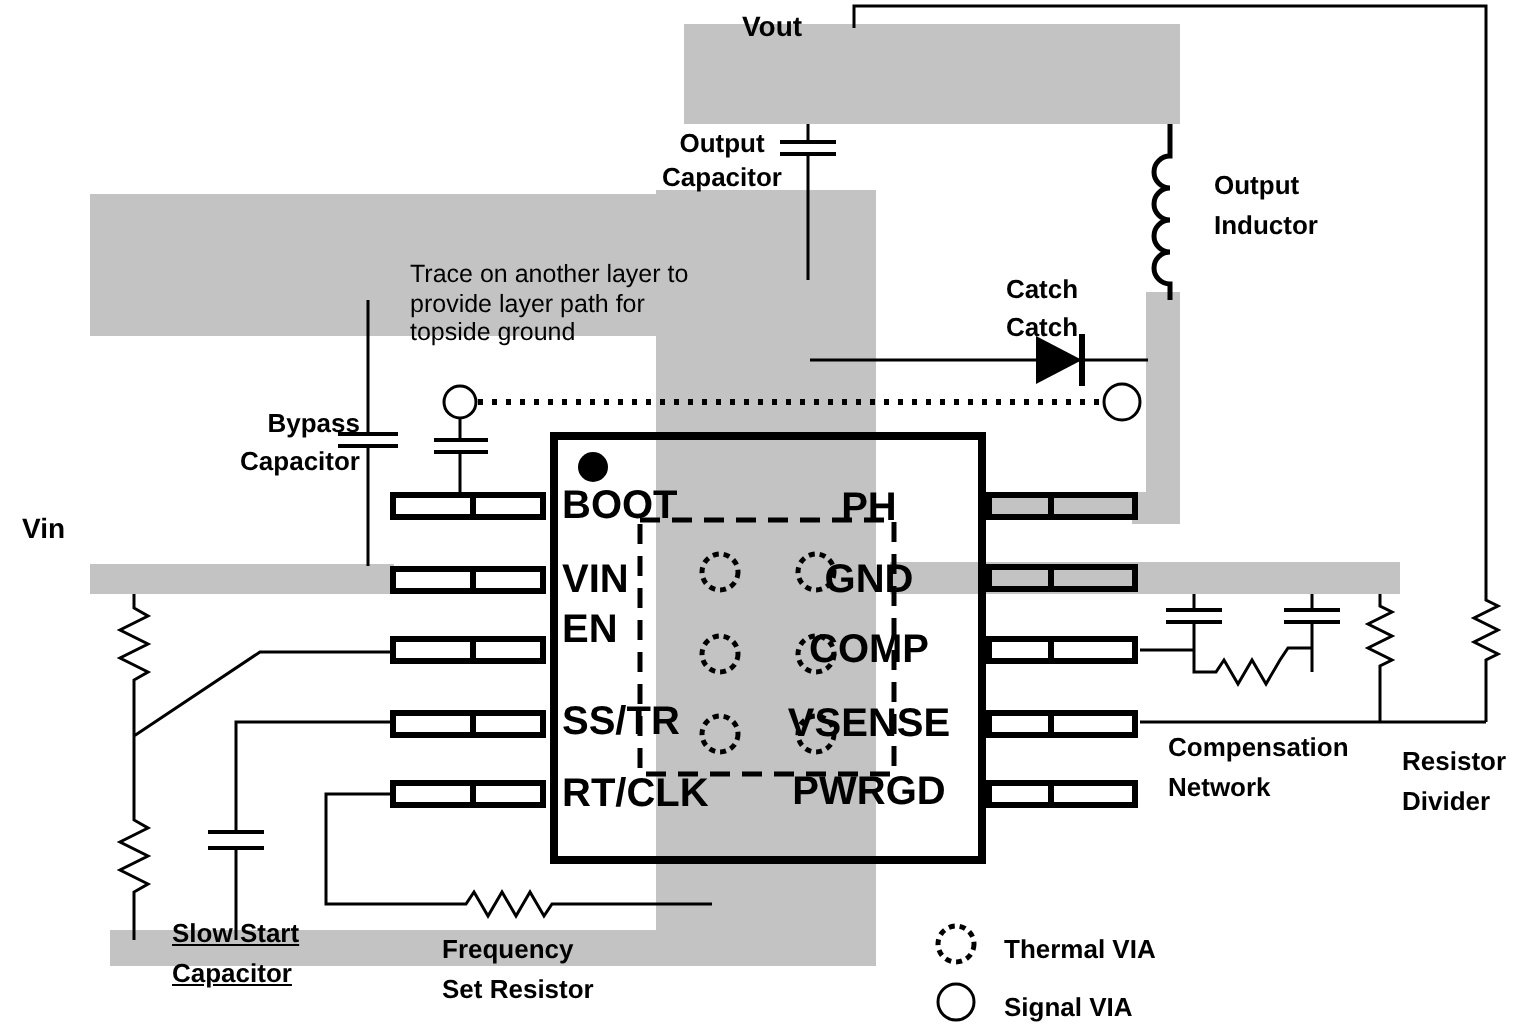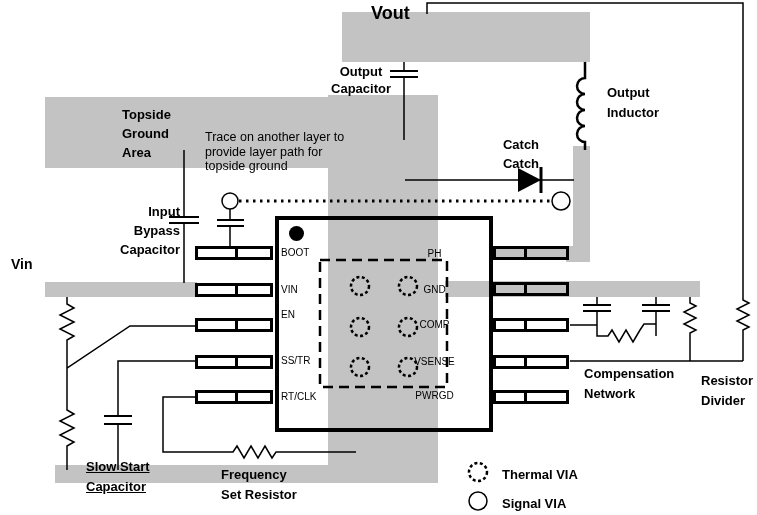--- a/index.html
+++ b/index.html
@@ -7,21 +7,21 @@
          font-family:"Liberation Sans",sans-serif;color:#000;}
   .pour{position:absolute;}
   svg.overlay{position:absolute;left:0;top:0;width:757px;height:515px;}
   .ic{position:absolute;left:275px;top:216px;width:218px;height:216px;
       border:4px solid #000;box-sizing:border-box;background:transparent;}
   .pin1dot{position:absolute;left:289px;top:226px;width:15px;height:15px;border-radius:50%;background:#000;}
   .pad{position:absolute;height:14px;border:3px solid #000;box-sizing:border-box;background:#fff;}
   .pad.gray{background:#c3c3c3;}
   .lbl{position:absolute;font-weight:bold;font-size:13px;line-height:19px;white-space:nowrap;}
   .lbl span{display:block;}
-  .pinlbl{position:absolute;font-weight:normal;font-size:10px;line-height:14px;white-space:nowrap;}
+  .pinlbl{position:absolute;font-weight:bold;font-size:20px;line-height:14px;white-space:nowrap;}
   .pinlbl.r{text-align:center;width:109px;left:380px;}
   .note{position:absolute;left:205px;top:130px;font-size:12.5px;line-height:14.5px;font-weight:normal;}
   .ctr{text-align:center;}
   .rgt{text-align:right;}
 </style>
 </head>
 <body>
 
 <div id="stage">
 
@@ -111,45 +111,39 @@
   <div class="pinlbl" style="left:281px;top:283px;">VIN</div>
   <div class="pinlbl" style="left:281px;top:308px;">EN</div>
   <div class="pinlbl" style="left:281px;top:354px;">SS/TR</div>
   <div class="pinlbl" style="left:281px;top:390px;">RT/CLK</div>
   <div class="pinlbl r" style="top:247px;">PH</div>
   <div class="pinlbl r" style="top:283px;">GND</div>
   <div class="pinlbl r" style="top:318px;">COMP</div>
   <div class="pinlbl r" style="top:355px;">VSENSE</div>
   <div class="pinlbl r" style="top:389px;">PWRGD</div>
 
-  <div class="lbl" style="left:371px;top:4px;font-size:18px;">Vout</div>
+  <div class="lbl" style="left:371px;top:4px;font-size:14px;">Vout</div>
   <div class="lbl ctr" style="left:330px;top:64px;width:62px;line-height:16.5px;">
     <span>Output</span>
     <span>Capacitor</span>
   </div>
   <div class="lbl" style="left:607px;top:83px;line-height:20px;">
     <span>Output</span>
     <span>Inductor</span>
-  </div>
-  <div class="lbl" style="left:122px;top:105px;">
-    <span>Topside</span>
-    <span>Ground</span>
-    <span>Area</span>
   </div>
   <div class="note">
     <span style="display:block;">Trace on another layer to</span>
     <span style="display:block;">provide layer path for</span>
     <span style="display:block;">topside ground</span>
   </div>
   <div class="lbl ctr" style="left:489px;top:135px;width:64px;">
     <span>Catch</span>
     <span>Catch</span>
   </div>
   <div class="lbl rgt" style="left:95px;top:202px;width:85px;">
-    <span>Input</span>
     <span>Bypass</span>
     <span>Capacitor</span>
   </div>
   <div class="lbl" style="left:11px;top:255px;font-size:14px;">Vin</div>
   <div class="lbl" style="left:86px;top:457px;line-height:20px;text-decoration:underline;">
     <span>Slow Start</span>
     <span>Capacitor</span>
   </div>
   <div class="lbl" style="left:221px;top:465px;line-height:20px;">
     <span>Frequency</span>

